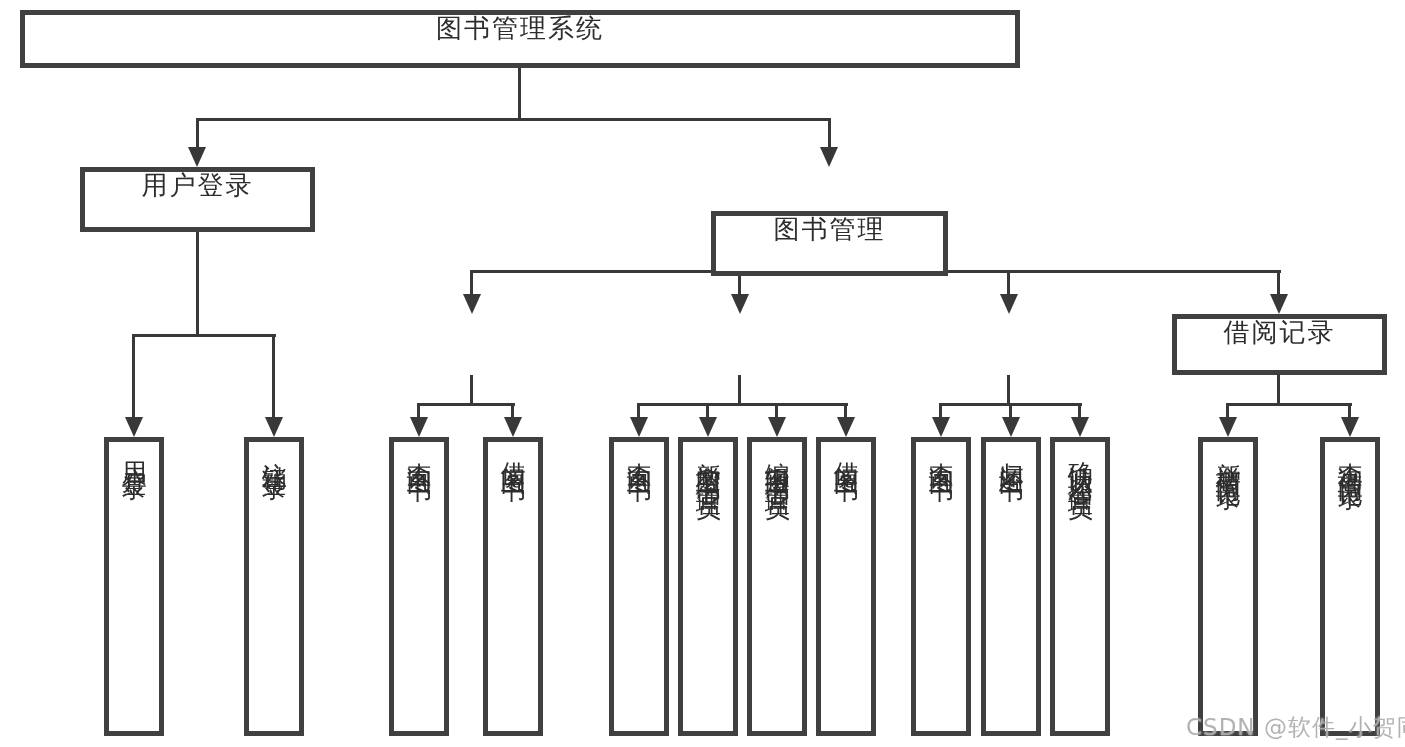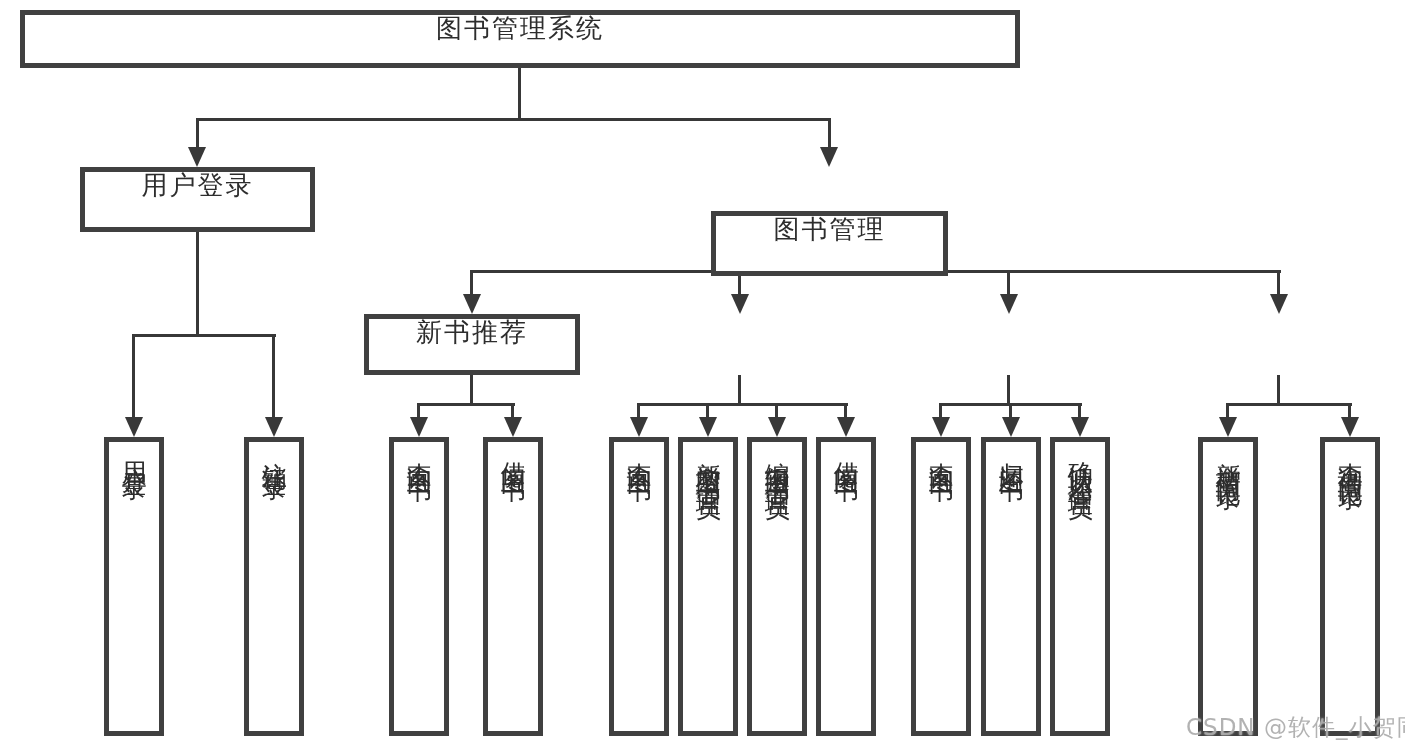--- a/index.html
+++ b/index.html
@@ -66,22 +66,22 @@
   <div class="hline" style="left:470px;top:270px;width:811px;"></div>
   <div class="vline" style="left:470px;top:270px;height:28px;"></div>
   <div class="arrow" style="left:463px;top:294px;"></div>
   <div class="vline" style="left:738px;top:270px;height:28px;"></div>
   <div class="arrow" style="left:731px;top:294px;"></div>
   <div class="vline" style="left:1007px;top:270px;height:28px;"></div>
   <div class="arrow" style="left:1000px;top:294px;"></div>
   <div class="vline" style="left:1277px;top:270px;height:28px;"></div>
   <div class="arrow" style="left:1270px;top:294px;"></div>
 
-  <div class="box" style="left:364px;top:314px;width:216px;height:61px;">
-    <span class="lbl">新书推荐</span>
+  <div class="box" style="left:1172px;top:314px;width:215px;height:61px;">
+    <span class="lbl">借阅记录</span>
   </div>
 
   <div class="vline" style="left:470px;top:375px;height:31px;"></div>
   <div class="hline" style="left:417px;top:403px;width:98px;"></div>
   <div class="vline" style="left:417px;top:403px;height:18px;"></div>
   <div class="arrow" style="left:410px;top:417px;"></div>
   <div class="vline" style="left:511px;top:403px;height:18px;"></div>
   <div class="arrow" style="left:504px;top:417px;"></div>
 
   <div class="vline" style="left:738px;top:375px;height:31px;"></div>

